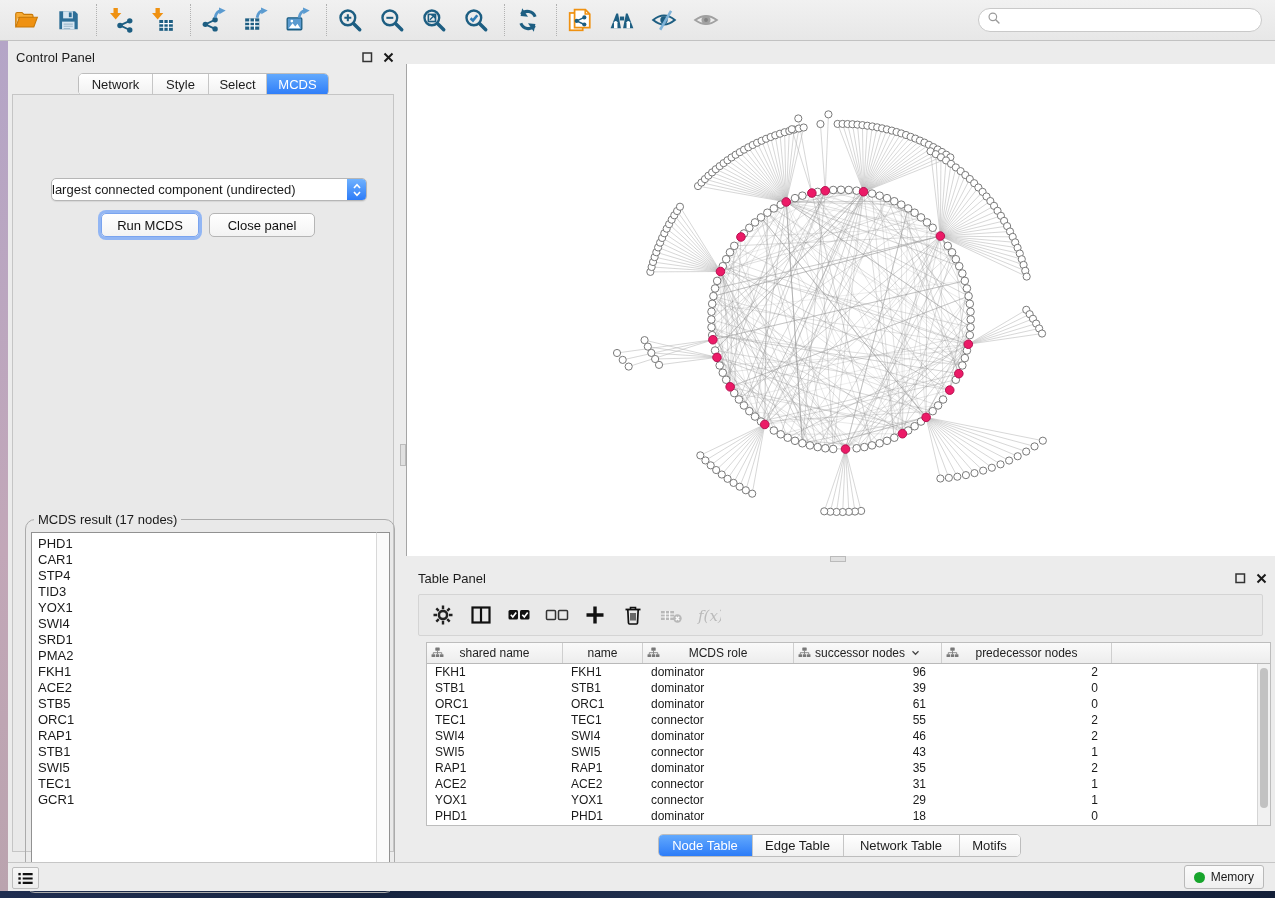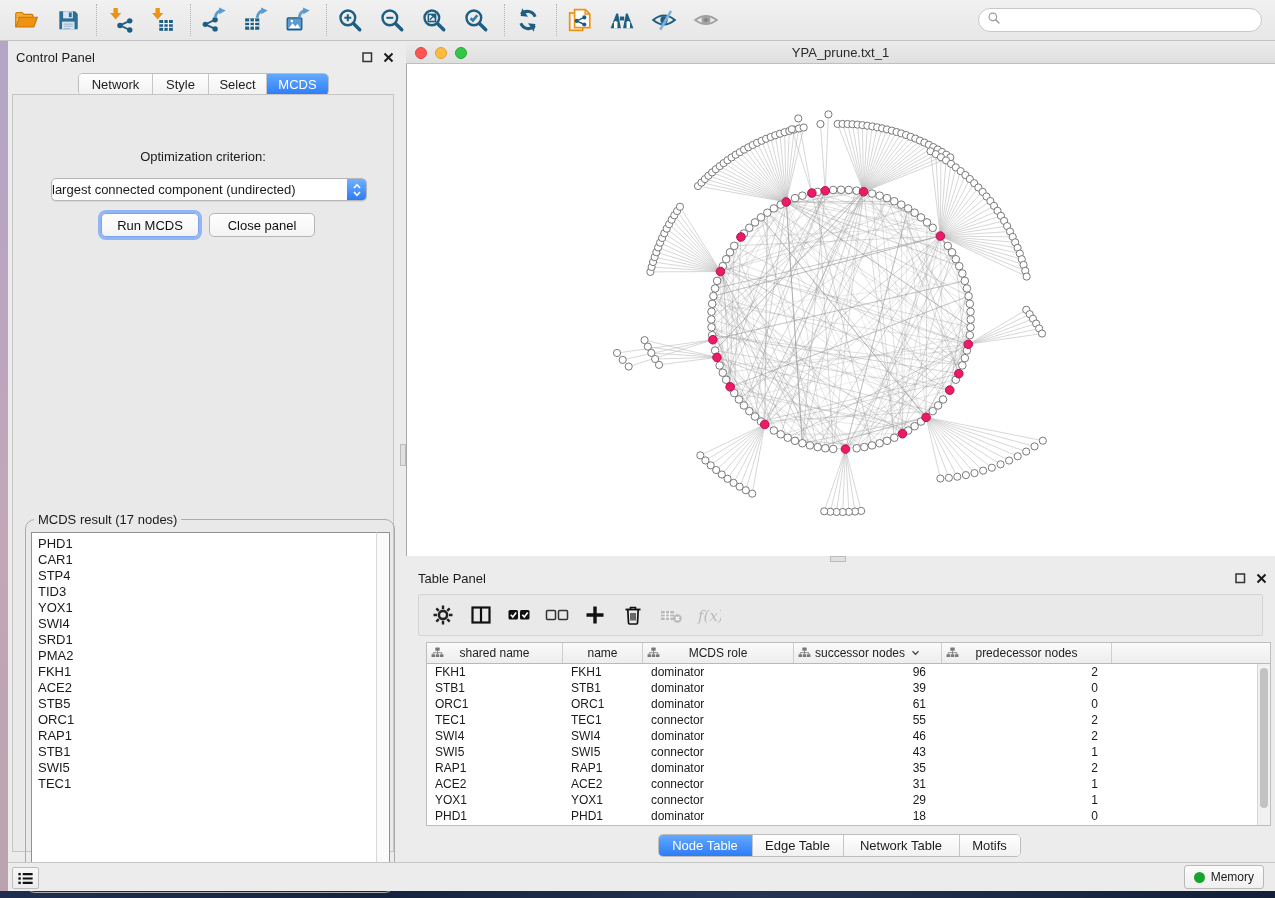--- a/index.html
+++ b/index.html
@@ -277,21 +277,20 @@
           </span>
       </span>
     </div>
     <div class="cp-tabs" id="cp-tabs">
         <div class="seg" style="width: 73px;">Network</div>
         <div class="seg" style="width: 55px;">Style</div>
         <div class="seg" style="width: 57px;">Select</div>
         <div class="seg active" style="width: 61px;">MCDS</div>
       </div>
     <div class="cp-content">
-      <div class="opt-label">Optimization criterion:</div>
       <div class="select">
         <span class="sel-text">largest connected component (undirected)</span>
         <span class="stepper">
           <svg viewBox="0 0 10 16" width="10" height="16">
               <path d="M2 6 L5 2.6 L8 6 M2 10 L5 13.4 L8 10" stroke="#fff" stroke-width="1.6" fill="none"></path>
             </svg>
         </span>
       </div>
       <button class="mac-btn focus" id="run-btn">Run MCDS</button>
       <button class="mac-btn" id="closep-btn">Close panel</button>
@@ -307,35 +306,30 @@
             <div>SRD1</div>
             <div>PMA2</div>
             <div>FKH1</div>
             <div>ACE2</div>
             <div>STB5</div>
             <div>ORC1</div>
             <div>RAP1</div>
             <div>STB1</div>
             <div>SWI5</div>
             <div>TEC1</div>
+            <div>GCR1</div>
           </div>
         <div class="result-scroll"></div>
       </div>
     </div>
   </div>
 
   <div class="v-grip"></div>
 
   <div class="net-window">
-    <div class="net-titlebar">
-      <span class="light red"></span>
-      <span class="light yellow"></span>
-      <span class="light green"></span>
-      <span class="net-title">YPA_prune.txt_1</span>
-    </div>
     <div class="net-canvas">
       <svg id="net-svg" width="867" height="491" viewBox="0 0 869 492">
           <line x1="380.1" y1="138.2" x2="291.7" y2="122.3" stroke="#b7b7b7" stroke-width="0.7" opacity="0.8"></line>
           <line x1="380.1" y1="138.2" x2="295.1" y2="118.8" stroke="#b7b7b7" stroke-width="0.7" opacity="0.8"></line>
           <line x1="380.1" y1="138.2" x2="298.6" y2="115.3" stroke="#b7b7b7" stroke-width="0.7" opacity="0.8"></line>
           <line x1="380.1" y1="138.2" x2="302.1" y2="111.9" stroke="#b7b7b7" stroke-width="0.7" opacity="0.8"></line>
           <line x1="380.1" y1="138.2" x2="305.8" y2="108.6" stroke="#b7b7b7" stroke-width="0.7" opacity="0.8"></line>
           <line x1="380.1" y1="138.2" x2="309.5" y2="105.4" stroke="#b7b7b7" stroke-width="0.7" opacity="0.8"></line>
           <line x1="380.1" y1="138.2" x2="313.4" y2="102.3" stroke="#b7b7b7" stroke-width="0.7" opacity="0.8"></line>
           <line x1="380.1" y1="138.2" x2="317.3" y2="99.3" stroke="#b7b7b7" stroke-width="0.7" opacity="0.8"></line>

